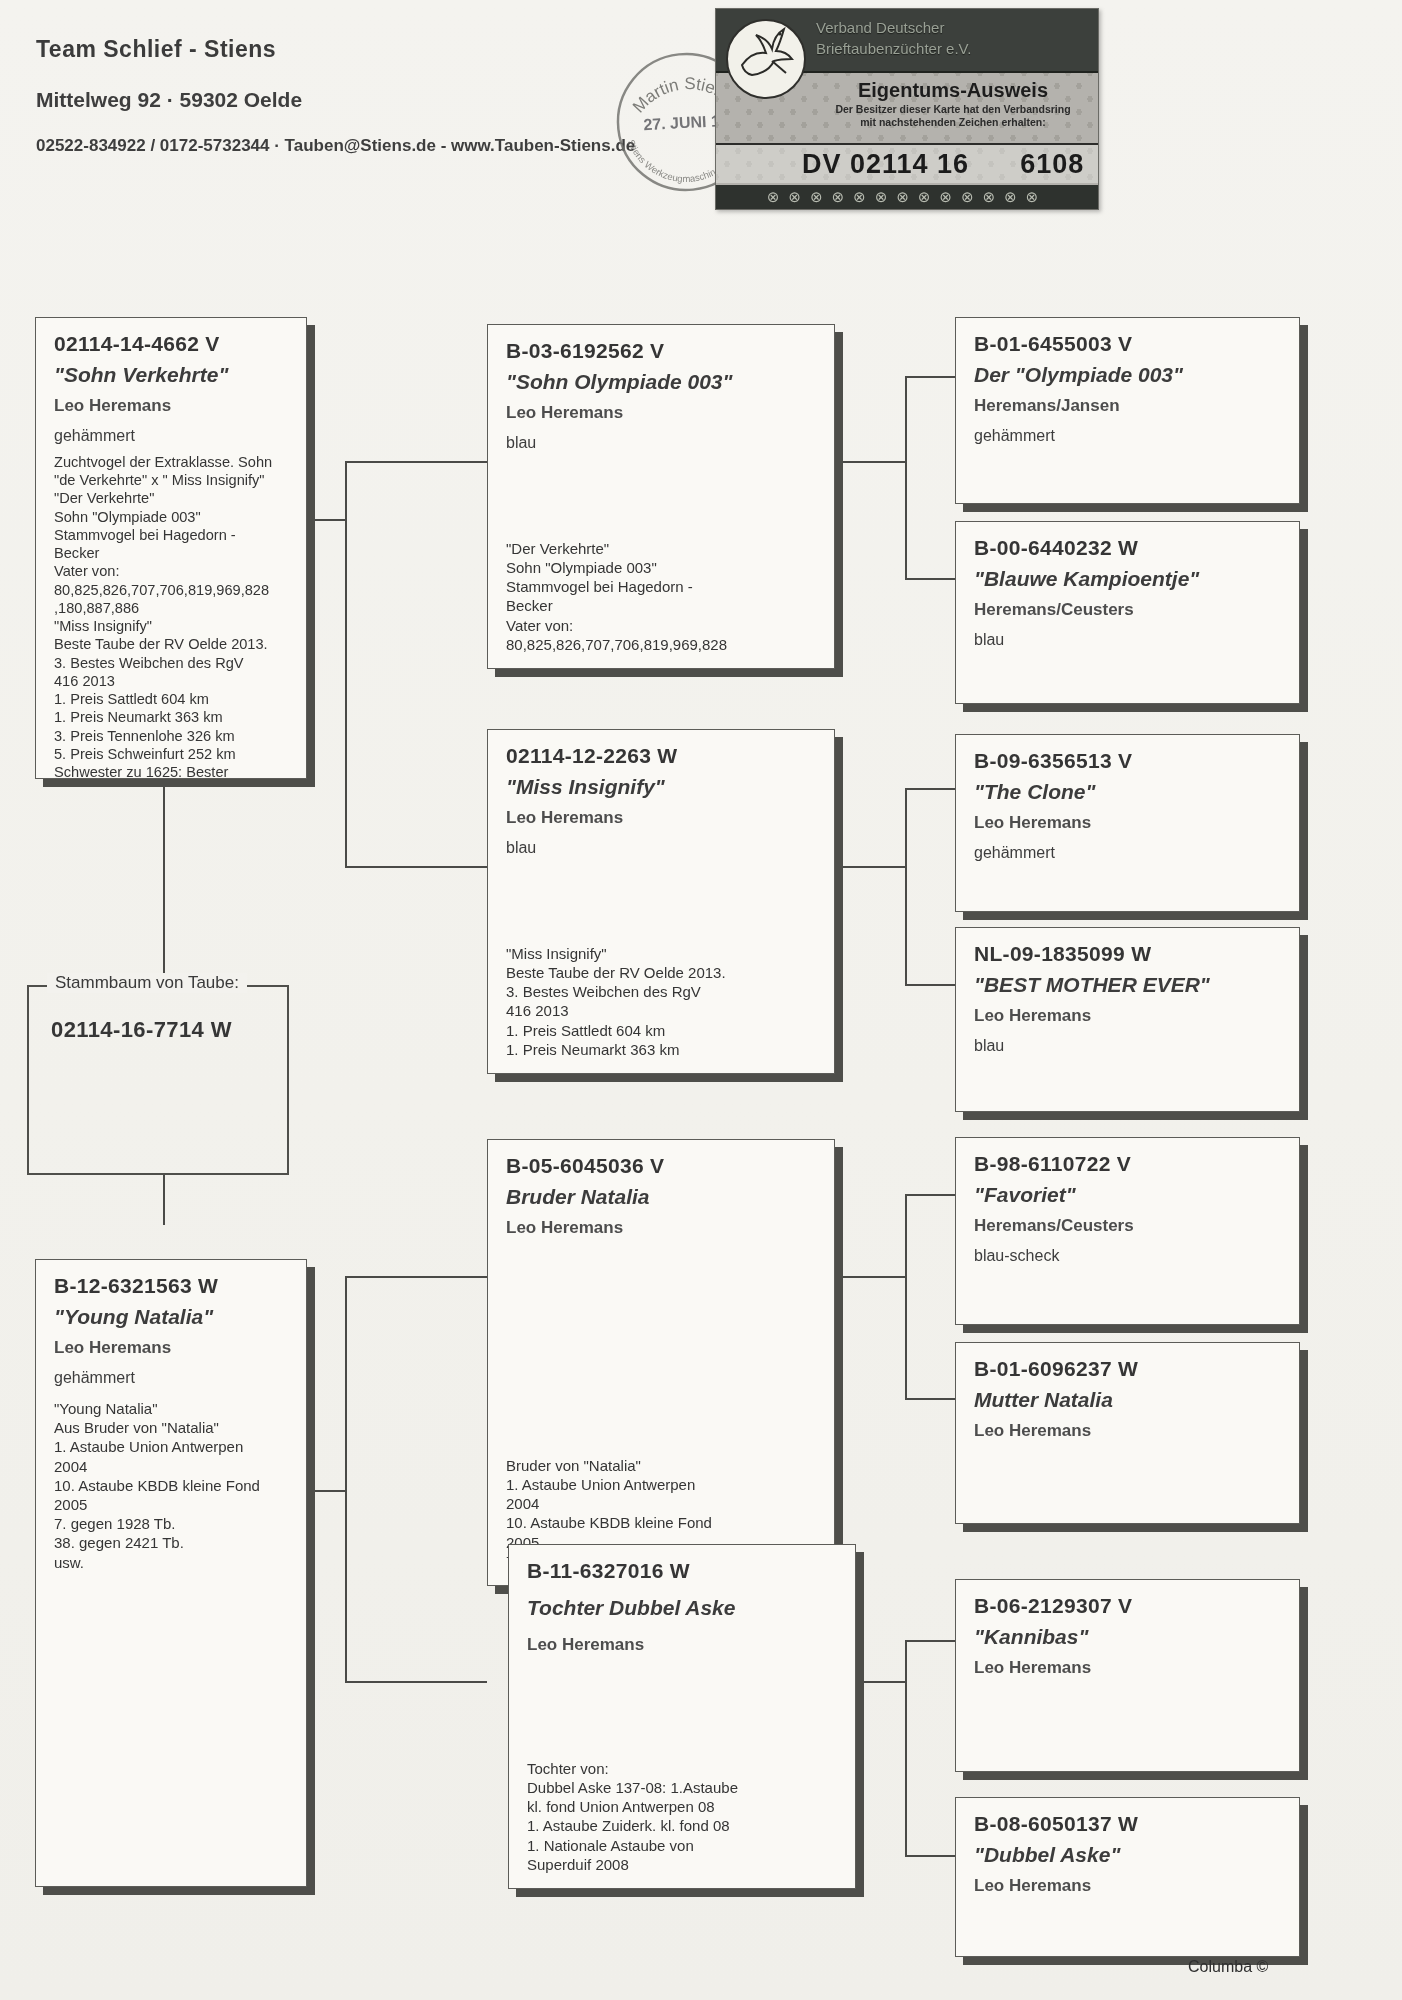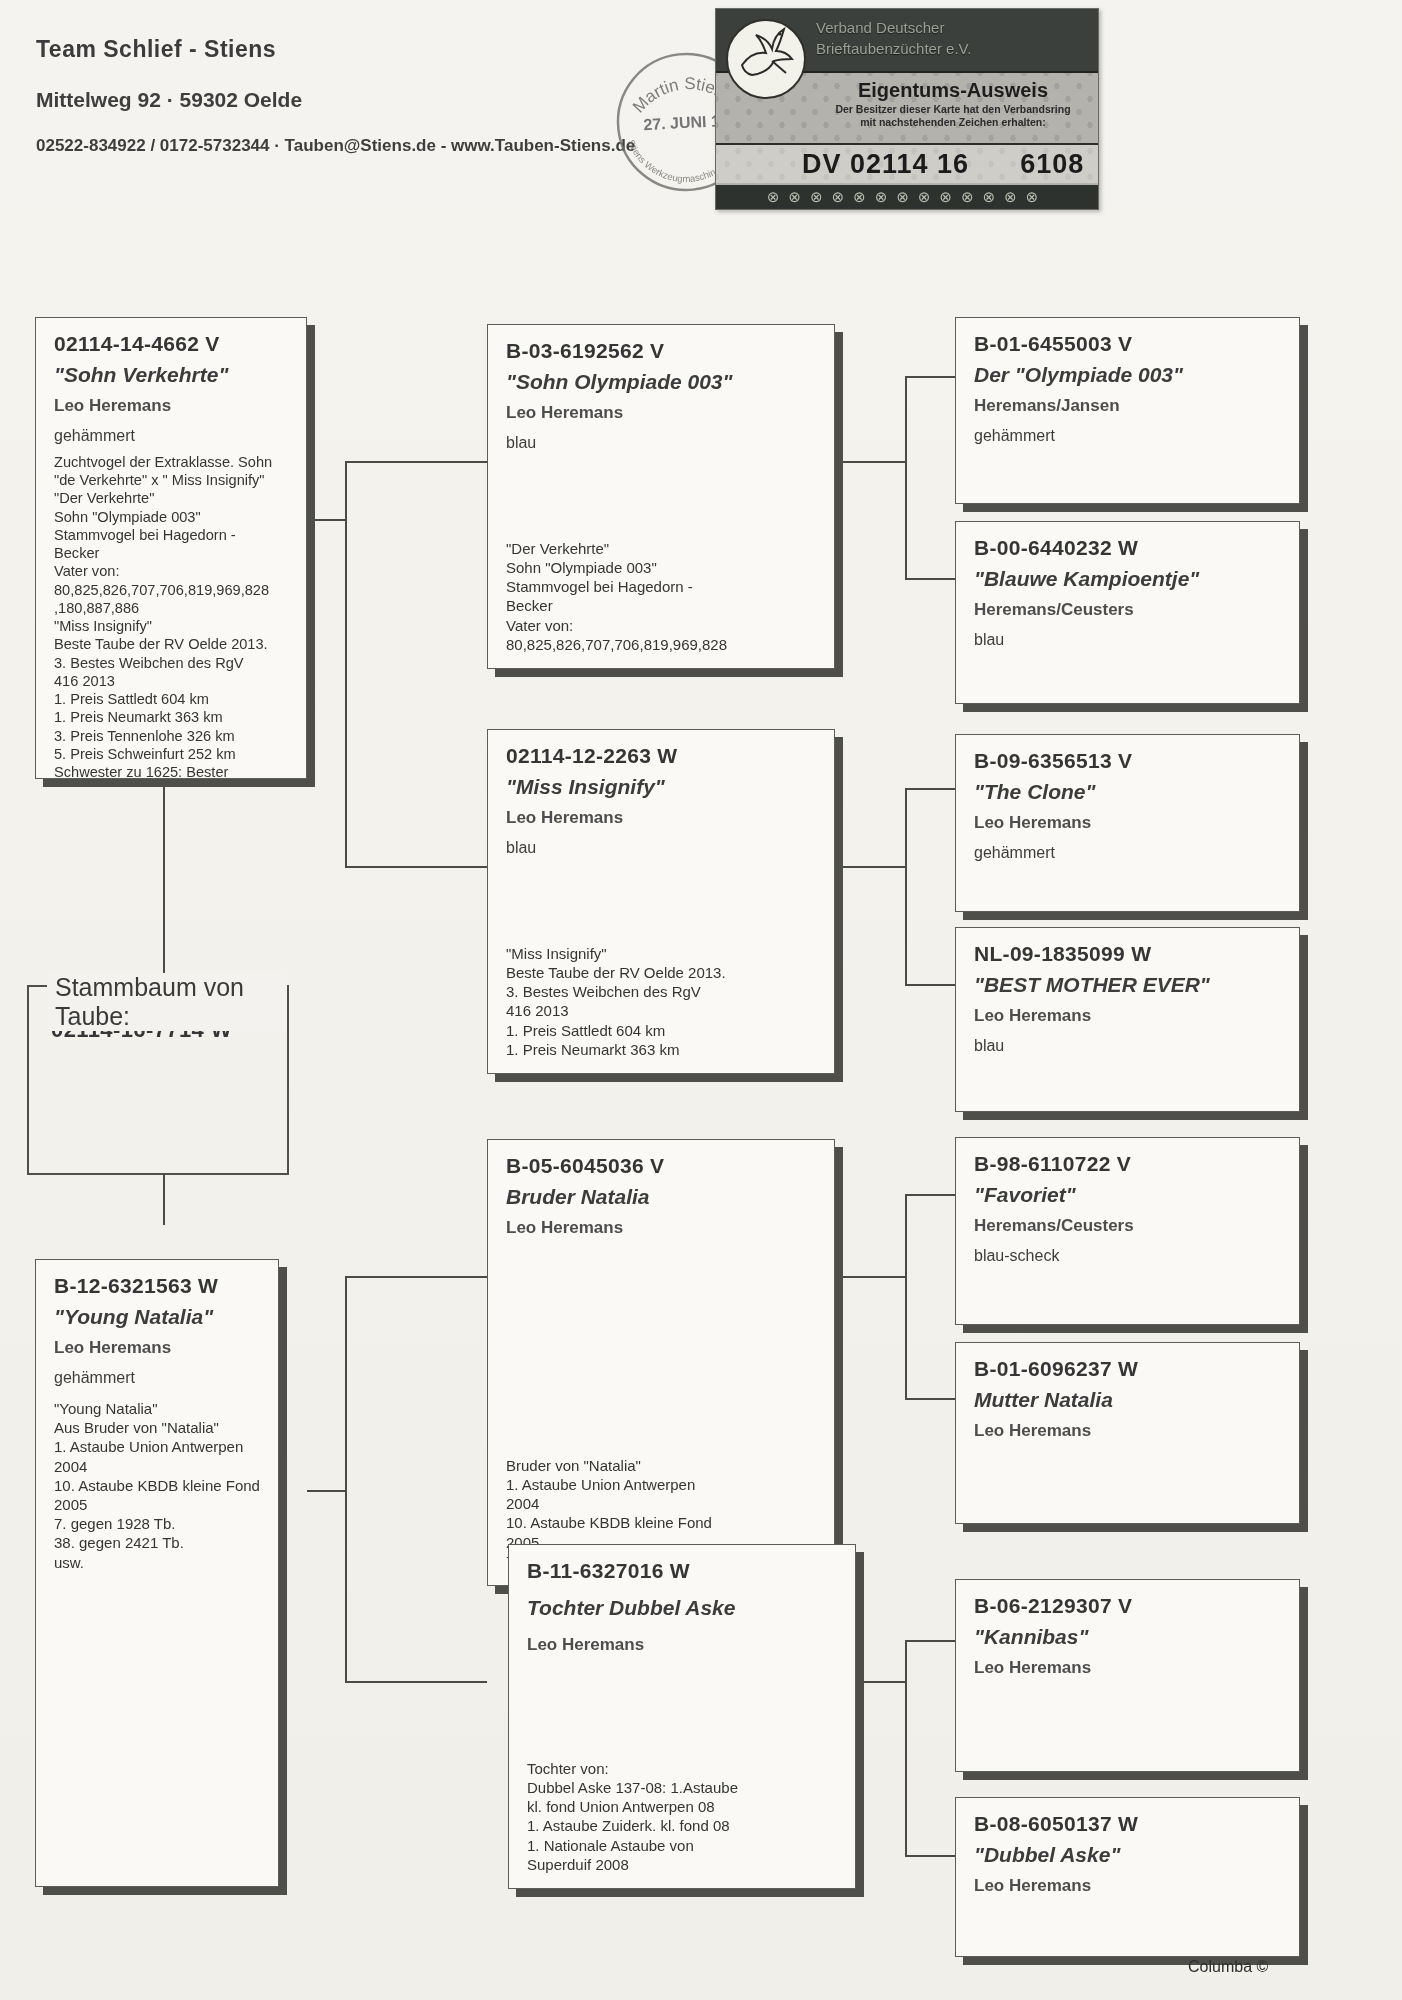--- a/index.html
+++ b/index.html
@@ -57,21 +57,21 @@
   .details{font-size:15px;line-height:1.28;color:#353535;margin-top:12px;white-space:pre-line;}
   .details.auto{margin-top:auto;margin-bottom:4px;}
   .tight .details{font-size:14.6px;line-height:1.25;margin-top:8px;}
   
   .subject{
     position:absolute;left:27px;top:985px;width:262px;height:190px;
     border:2px solid #4f4f4b;background:transparent;box-sizing:border-box;
   }
   .subject-legend{
     position:absolute;left:18px;top:-14px;background:#f3f2ee;
-    padding:0 8px;font-size:25px;color:#3a3a3a;
+    padding:0 8px;font-size:17px;color:#3a3a3a;
   }
   .subject-ring{margin:30px 0 0 22px;font-size:22px;font-weight:bold;color:#363636;letter-spacing:.4px;}
   
   .cline{position:absolute;background:#4a4a47;}
   
   .footer{position:absolute;left:1188px;top:1958px;font-size:16px;color:#2f2f2f;}
 </style>
 </head>
 <body>
 
@@ -173,21 +173,21 @@
 3. Preis Tennenlohe 326 km
 5. Preis Schweinfurt 252 km
 Schwester zu 1625: Bester</div>
   </div>
 
   <div class="subject">
     <div class="subject-legend">Stammbaum von Taube:</div>
     <div class="subject-ring">02114-16-7714 W</div>
   </div>
 
-  <div class="pbox" style="left:35px;top:1225px;width:244px;height:628px;">
+  <div class="pbox" style="left:35px;top:1225px;width:272px;height:628px;">
     <div class="ring">B-12-6321563 W</div>
     <div class="pname">"Young Natalia"</div>
     <div class="breeder">Leo Heremans</div>
     <div class="pcolor">gehämmert</div>
     <div class="details">"Young Natalia"
 Aus Bruder von "Natalia"
 1. Astaube Union Antwerpen
 2004
 10. Astaube KBDB kleine Fond
 2005

